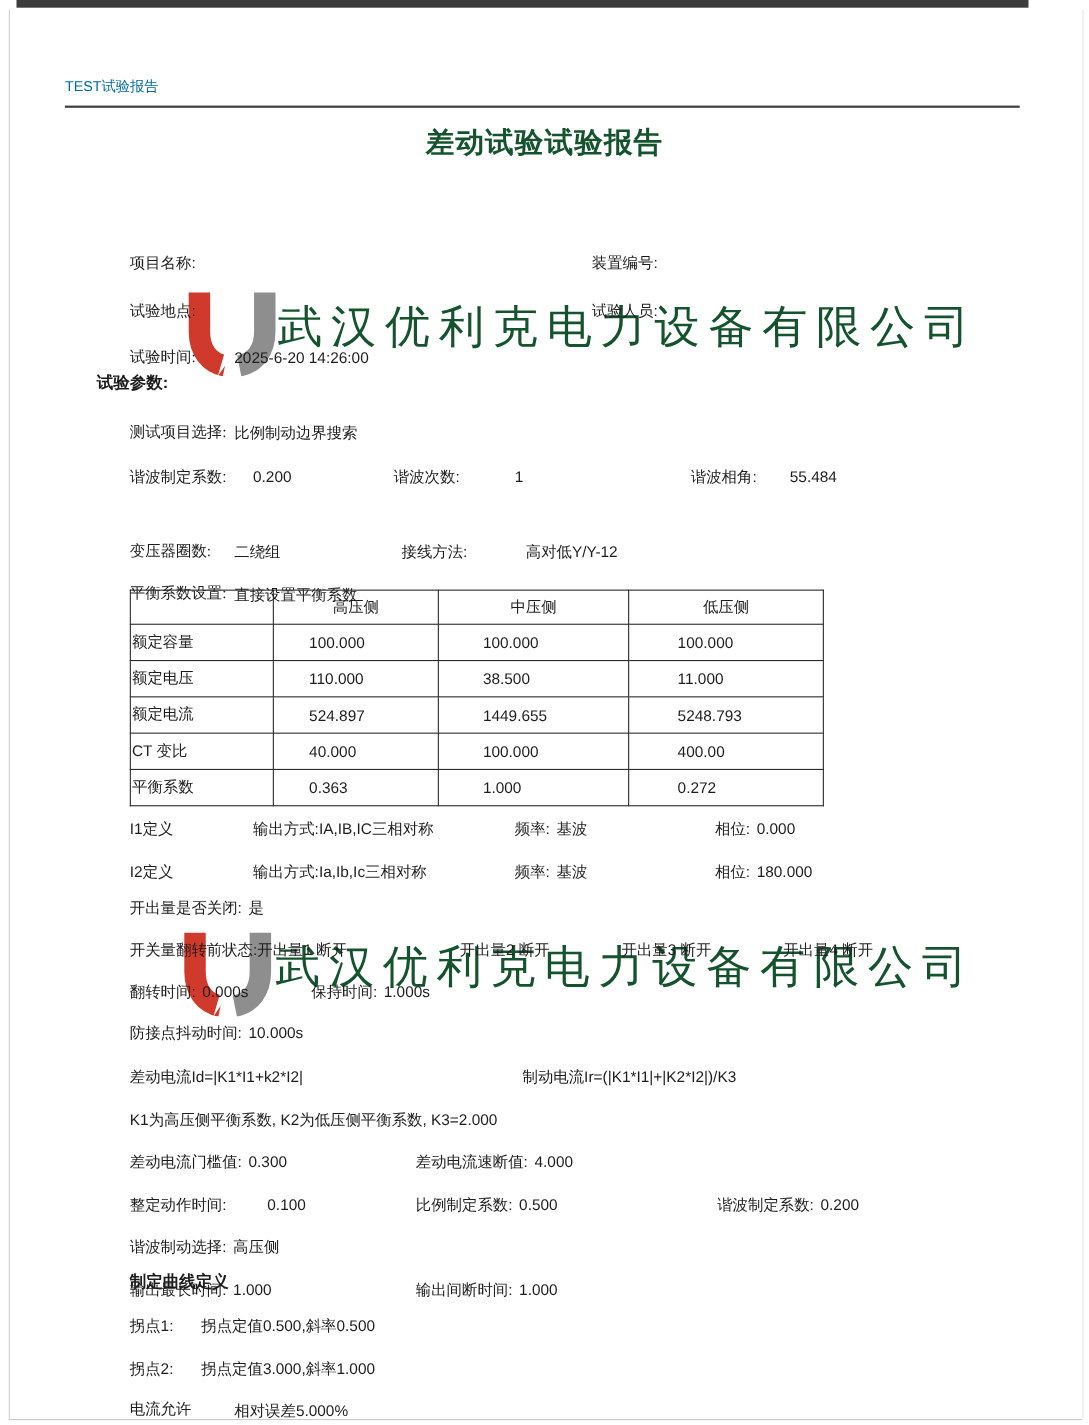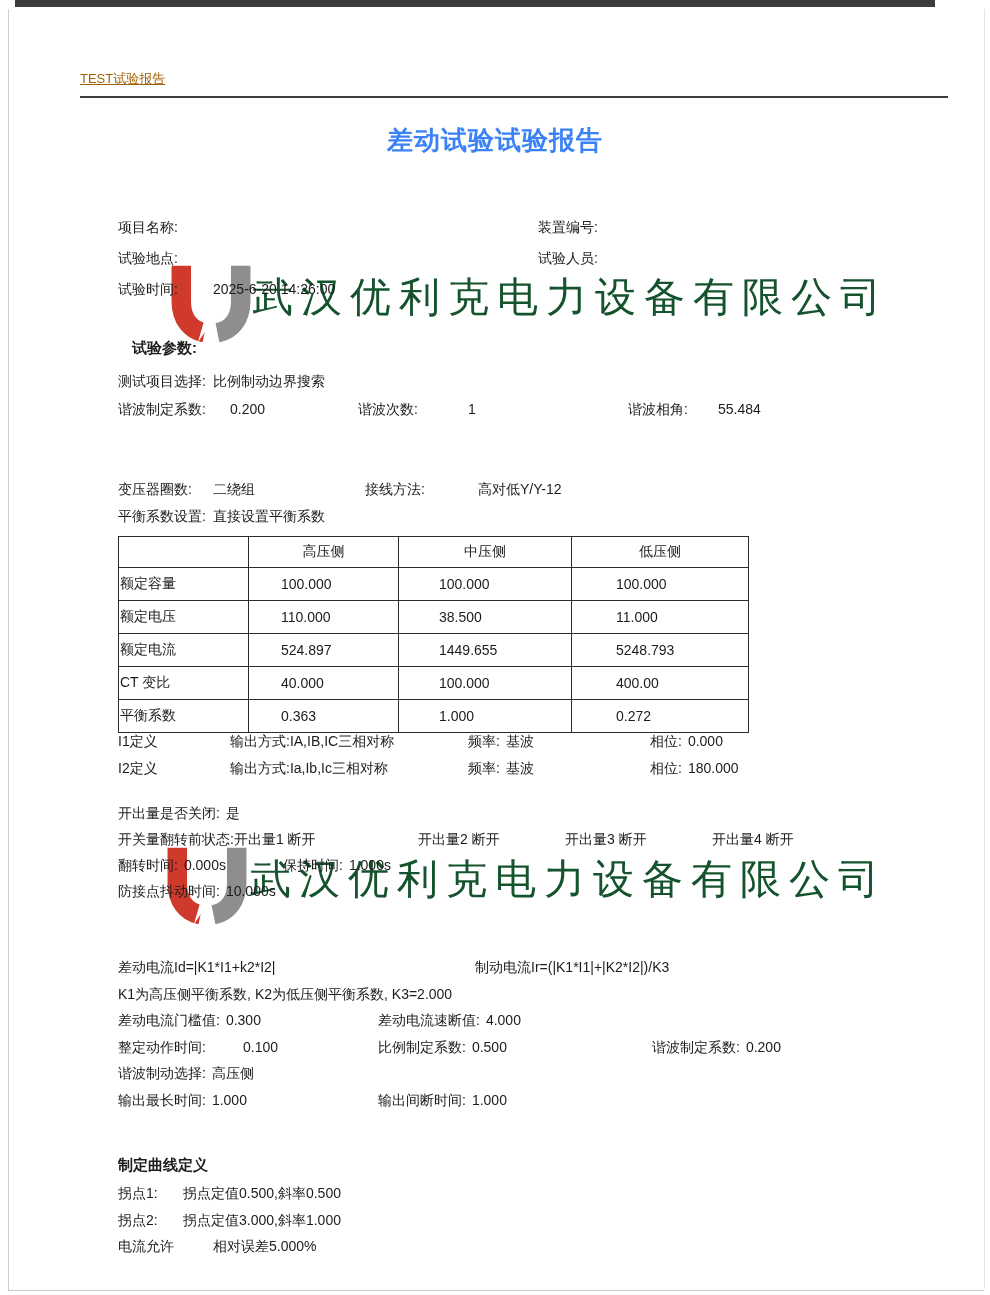--- a/index.html
+++ b/index.html
@@ -11,38 +11,38 @@
   }
   .abs{position:absolute;}
   .z1{z-index:2;}
   .z0{z-index:1;}
   
   #top-bar{left:15px;top:0;width:920px;height:7px;background:#3c3c3c;}
   #left-line{left:8px;top:9px;width:1px;height:1282px;background:#cfcfcf;}
   #right-line{right:5px;top:9px;width:1px;height:1280px;background:#e4e4e4;}
   #bottom-line{left:8px;top:1290px;width:976px;height:1px;background:#c9c9c9;}
   
-  #doc-tag{left:80px;top:70px;width:868px;font-size:13px;color:#a16207;
-           border-bottom:2px solid #3e3e3e;padding-bottom:8px;text-decoration:underline;}
-  #title{left:0;top:123px;width:990px;text-align:center;
-         font-size:26px;font-weight:bold;letter-spacing:1px;color:#3b82f6;}
-  
-  .row{white-space:nowrap;}
+  #doc-tag{left:59px;top:70px;width:868px;font-size:13px;color:#0369a1;
+           border-bottom:2px solid #3e3e3e;padding-bottom:8px;}
+  #title{left:0;top:112px;width:990px;text-align:center;
+         font-size:26px;font-weight:bold;letter-spacing:1px;color:#14532d;}
+  
+  .row{white-space:nowrap;margin-top:12px;}
   .cell{display:inline-block;vertical-align:top;white-space:nowrap;}
   .lbl{display:inline-block;vertical-align:top;white-space:nowrap;}
   .v{margin-left:6px;}
   .v0{margin-left:0;}
-  .w65{width:65px;} .w90{width:90px;} .w95{width:95px;} .w110{width:110px;}
+  .w65{width:65px;} .w90{width:90px;} .w95{width:95px;font-family:Liberation Serif, serif;} .w110{width:110px;}
   .w112{width:112px;} .w113{width:113px;} .w125{width:125px;} .w147{width:147px;}
   .w152{width:152px;} .w165{width:165px;} .w182{width:182px;} .w238{width:238px;}
   .w240{width:240px;} .w260{width:260px;} .w270{width:270px;} .w274{width:274px;}
   .w300{width:300px;} .w357{width:357px;} .w420{width:420px;}
   
   #info{left:118px;top:212px;line-height:31px;}
-  #params-title{left:88px;top:339px;font-size:15px;font-weight:bold;margin-left:44px;}
+  #params-title{left:88px;top:339px;font-size:15px;font-weight:bold;}
   #params{left:118px;top:368px;line-height:27.5px;}
   #transformer{left:118px;top:476px;line-height:27px;}
   #balance-table{left:118px;top:536px;}
   table{border-collapse:collapse;table-layout:fixed;width:630px;}
   td,th{border:1.5px solid #2b2b2b;font-weight:normal;font-size:14px;
         overflow:hidden;white-space:nowrap;}
   thead th{height:28px;text-align:center;}
   tbody td{height:30px;}
   tbody td:first-child{text-align:left;}
   td.c2{padding-left:32px;} td.c3{padding-left:40px;} td.c4{padding-left:44px;}

